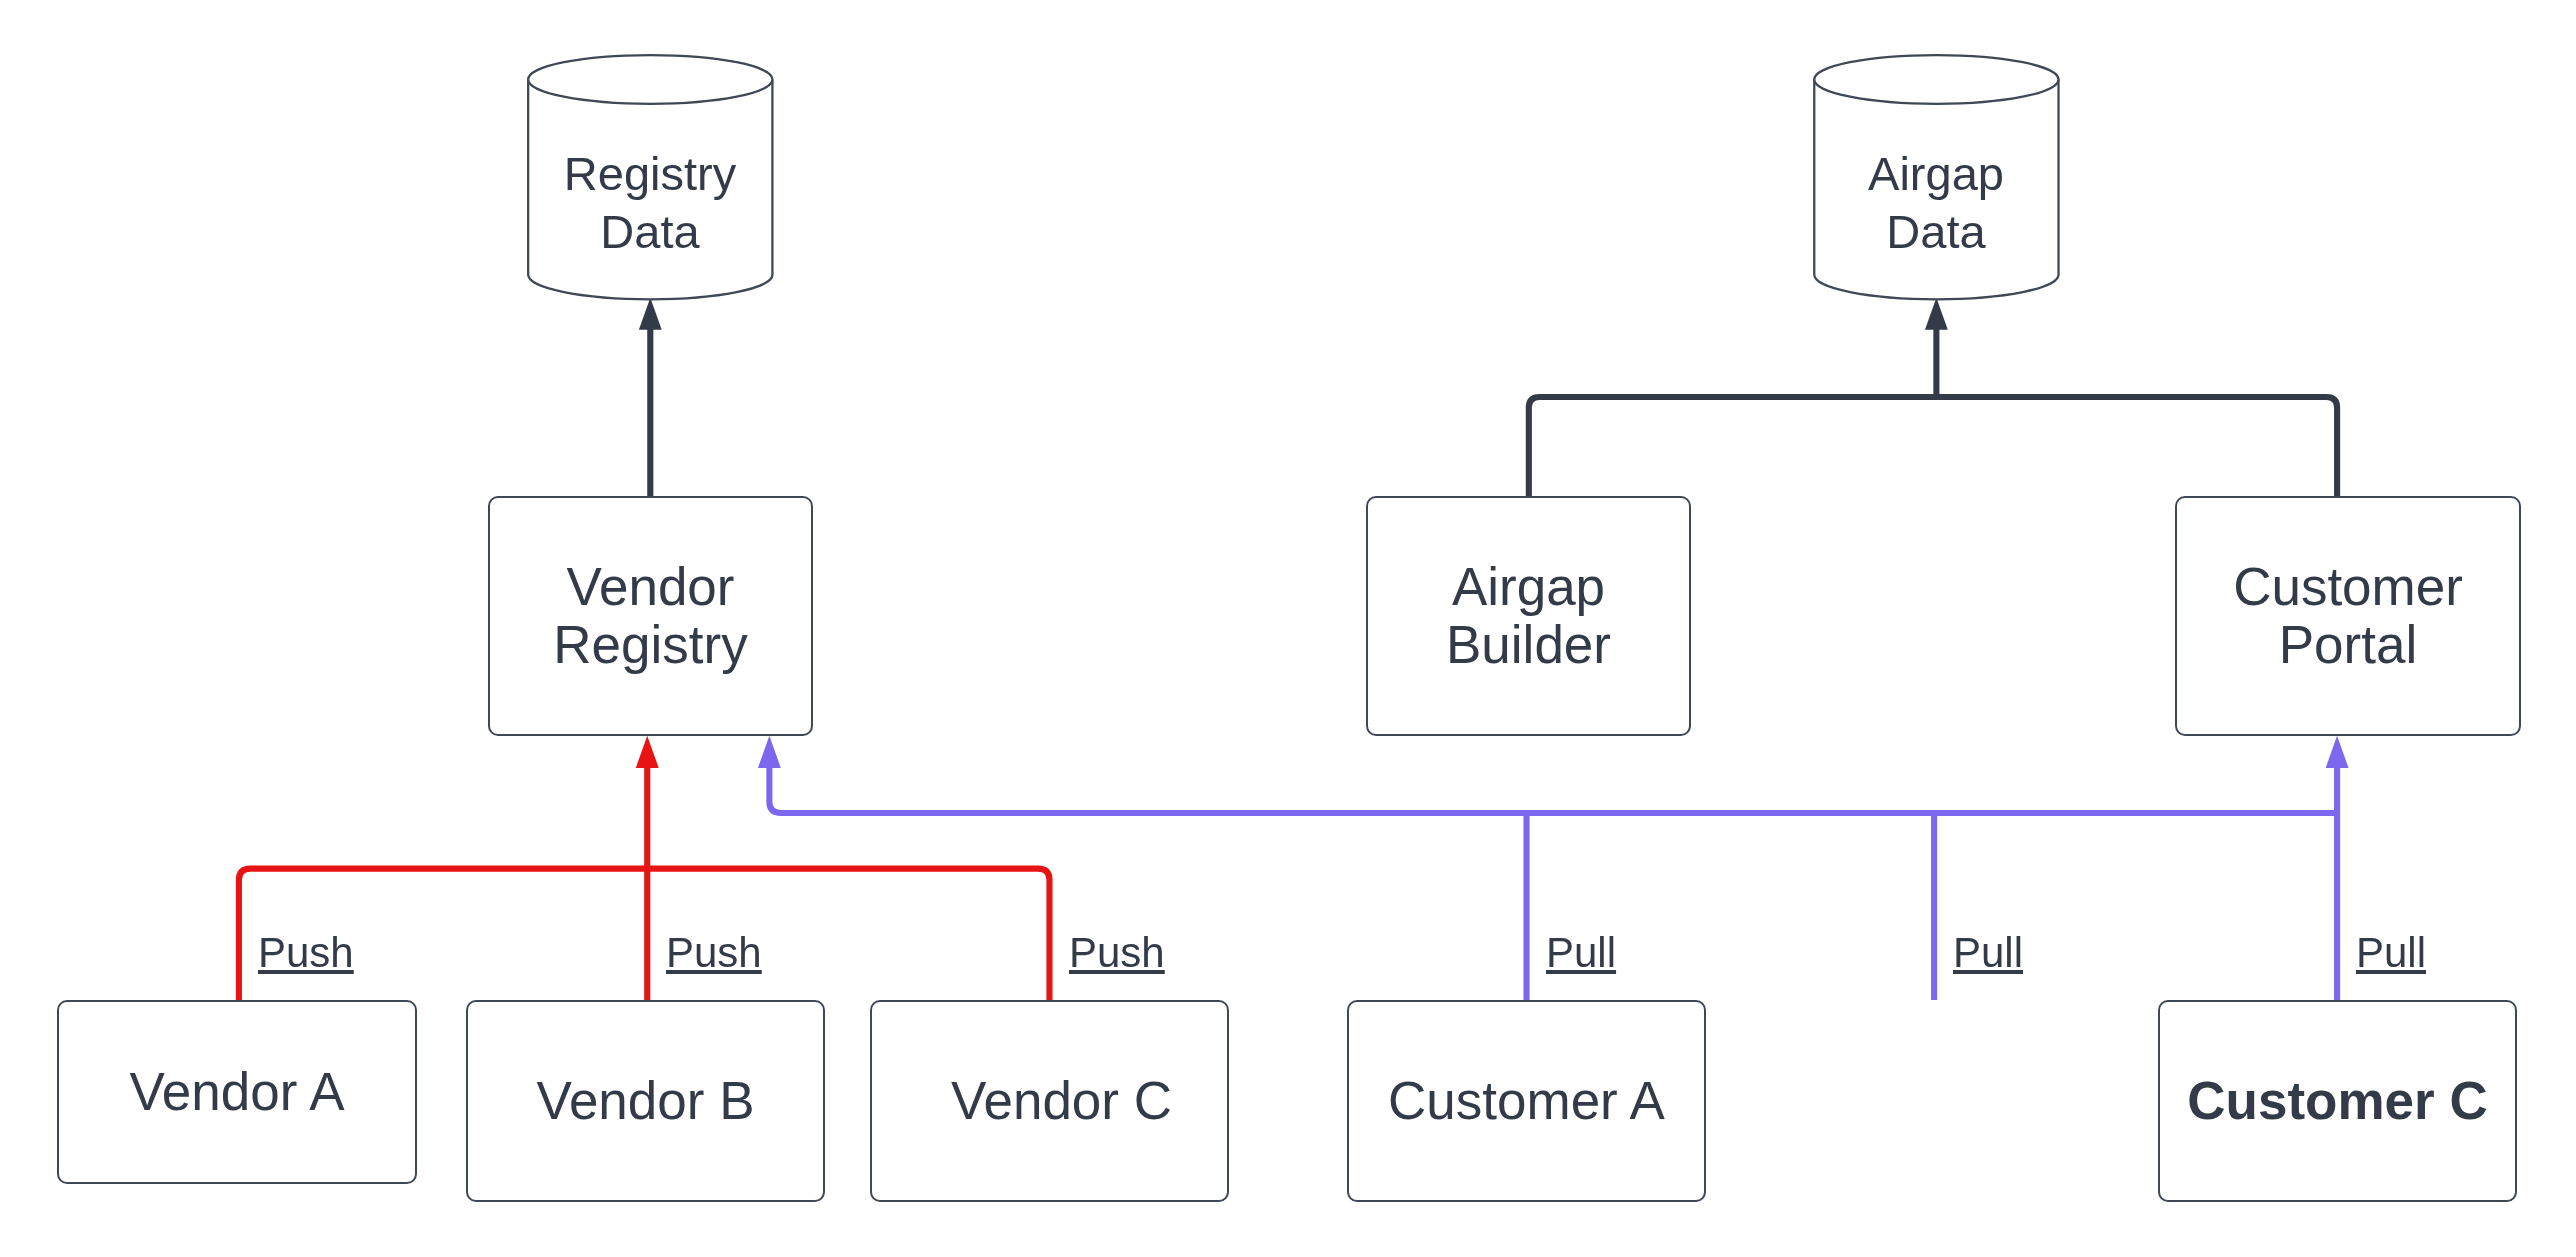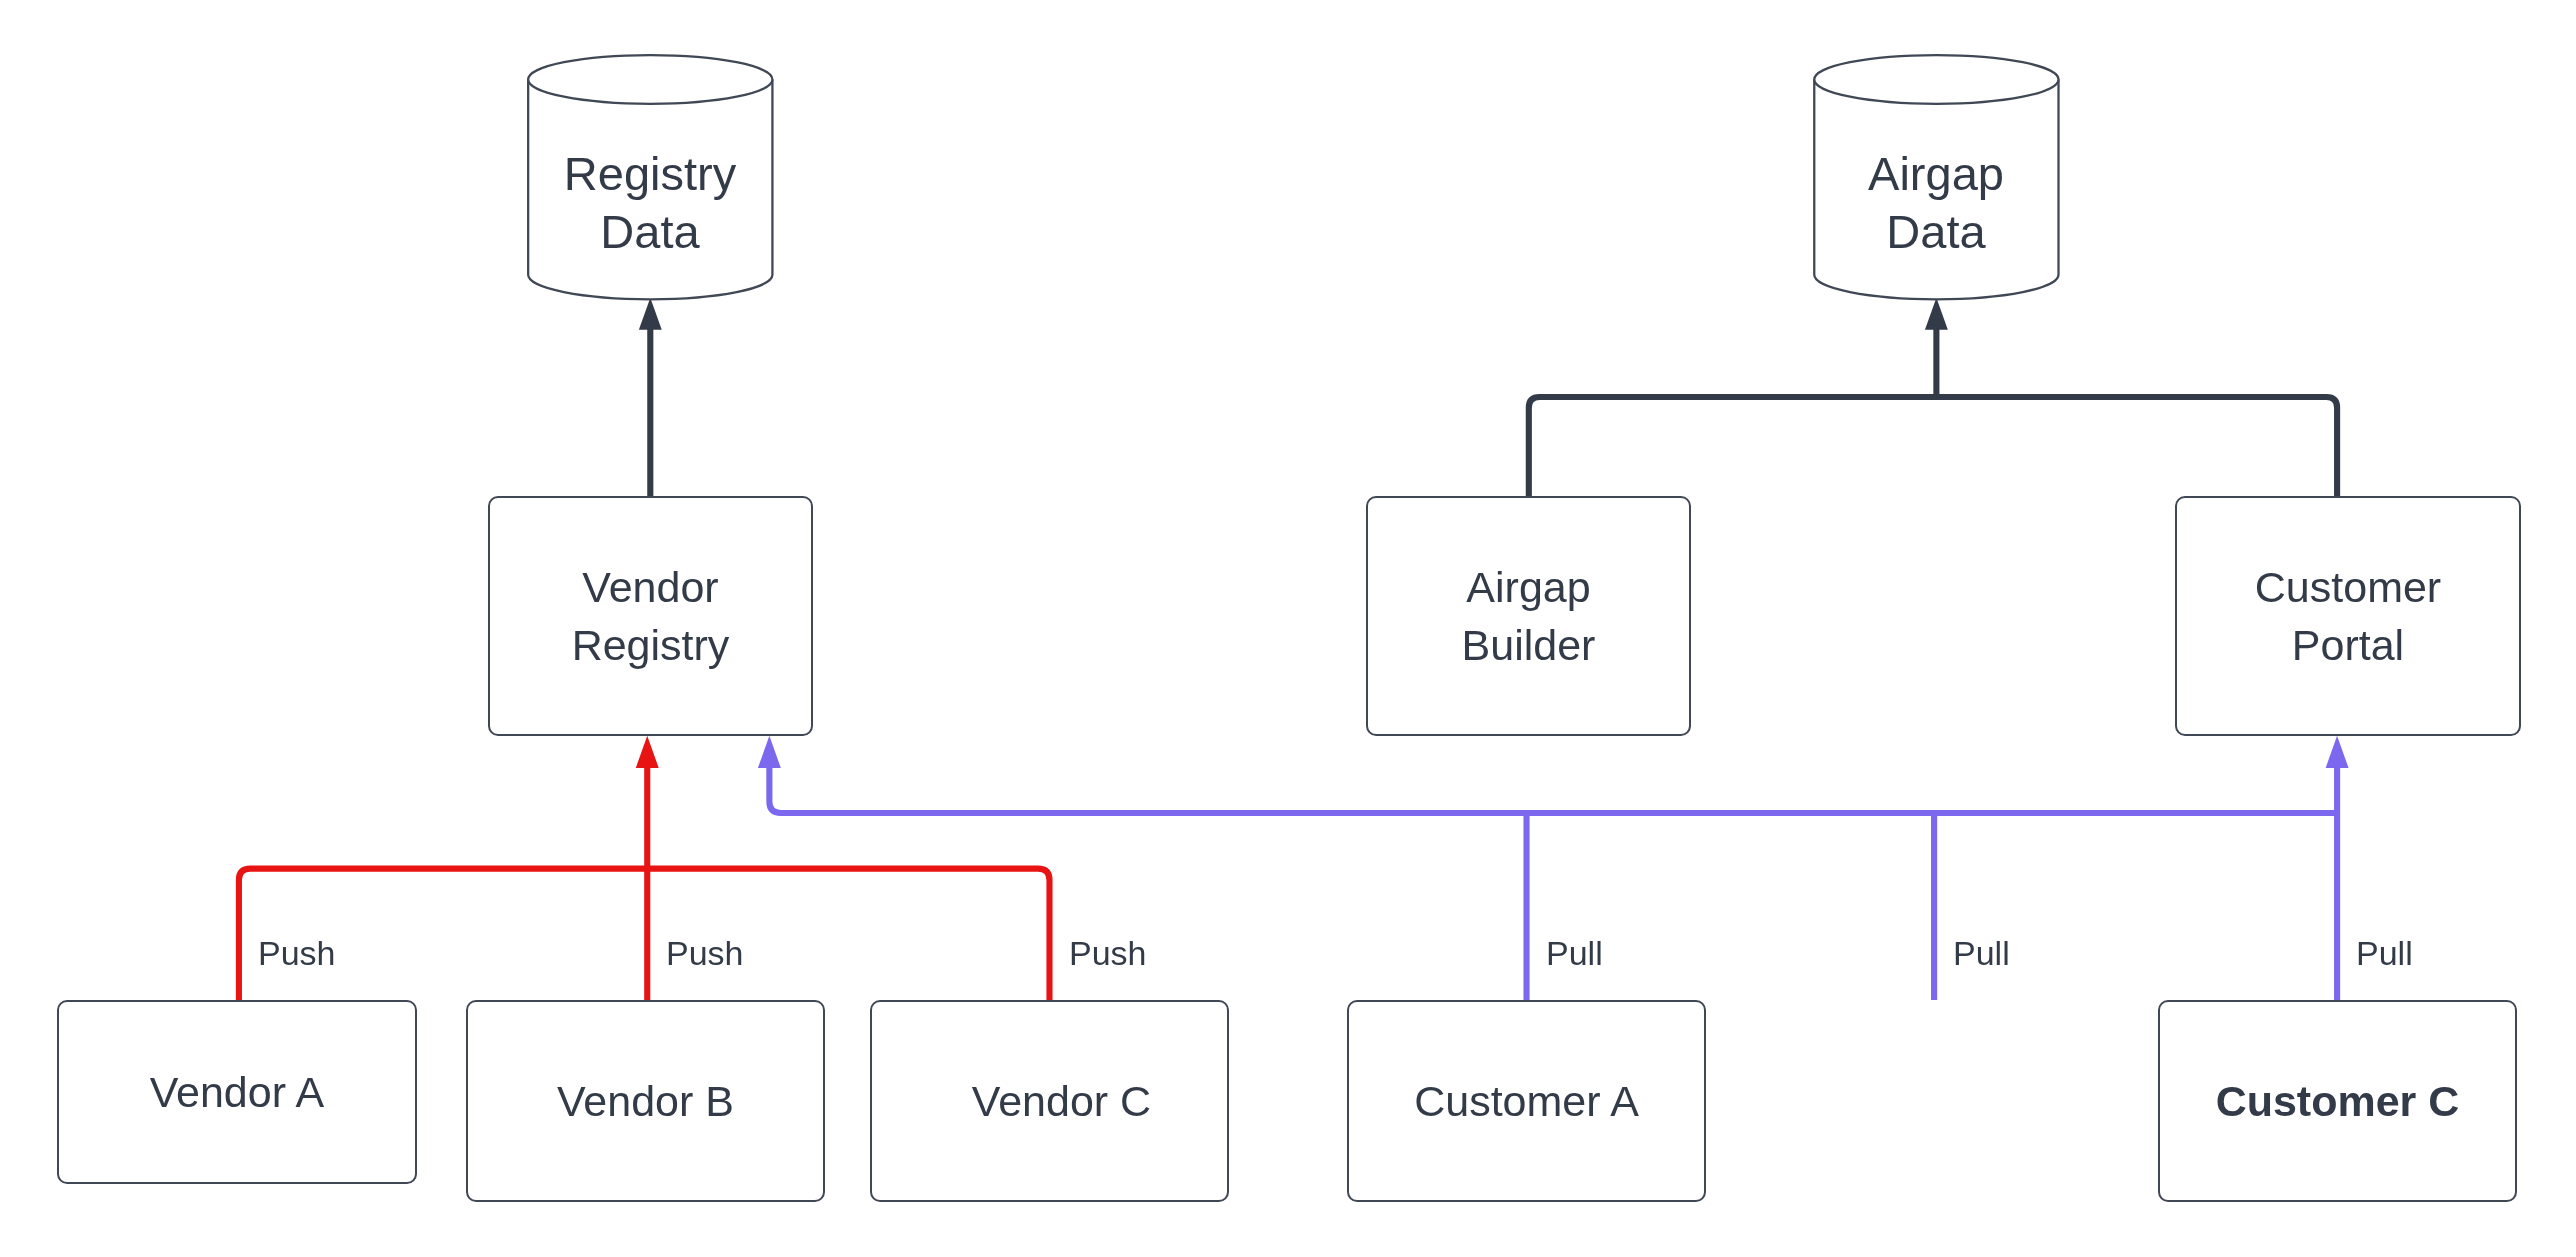--- a/index.html
+++ b/index.html
@@ -20,33 +20,34 @@
   .edges-layer polygon.push{fill:var(--push,#e81313);}
   .edges-layer polygon.pull{fill:var(--pull,#7b68ee);}
   .edges-layer .cyl{fill:#ffffff;stroke:var(--border,#404856);stroke-width:3;}
   .node{
     position:absolute;z-index:2;
     background:#ffffff;
     border:2.3px solid var(--border,#404856);
     border-radius:10px;
     display:flex;flex-direction:column;align-items:center;justify-content:center;
     text-align:center;
-    font-size:43px;line-height:58px;
+    font-size:53px;line-height:58px;
     box-sizing:border-box;
   }
   .cyl-label{
     position:absolute;z-index:2;
     display:flex;flex-direction:column;align-items:center;justify-content:center;
     text-align:center;font-size:47px;line-height:58px;
   }
   .ln{display:block;}
   .edge-label{
     position:absolute;z-index:2;
-    font-size:34px;line-height:46px;
+    font-size:42px;line-height:46px;
     white-space:nowrap;
+    text-decoration:underline;
   }
 </style>
 </head>
 <body>
 
 <div class="stage">
 
   <svg class="edges-layer" width="2576" height="1258" viewBox="0 0 3375 1648">
 
     <path class="flow" d="M852,650 L852,430"></path>

